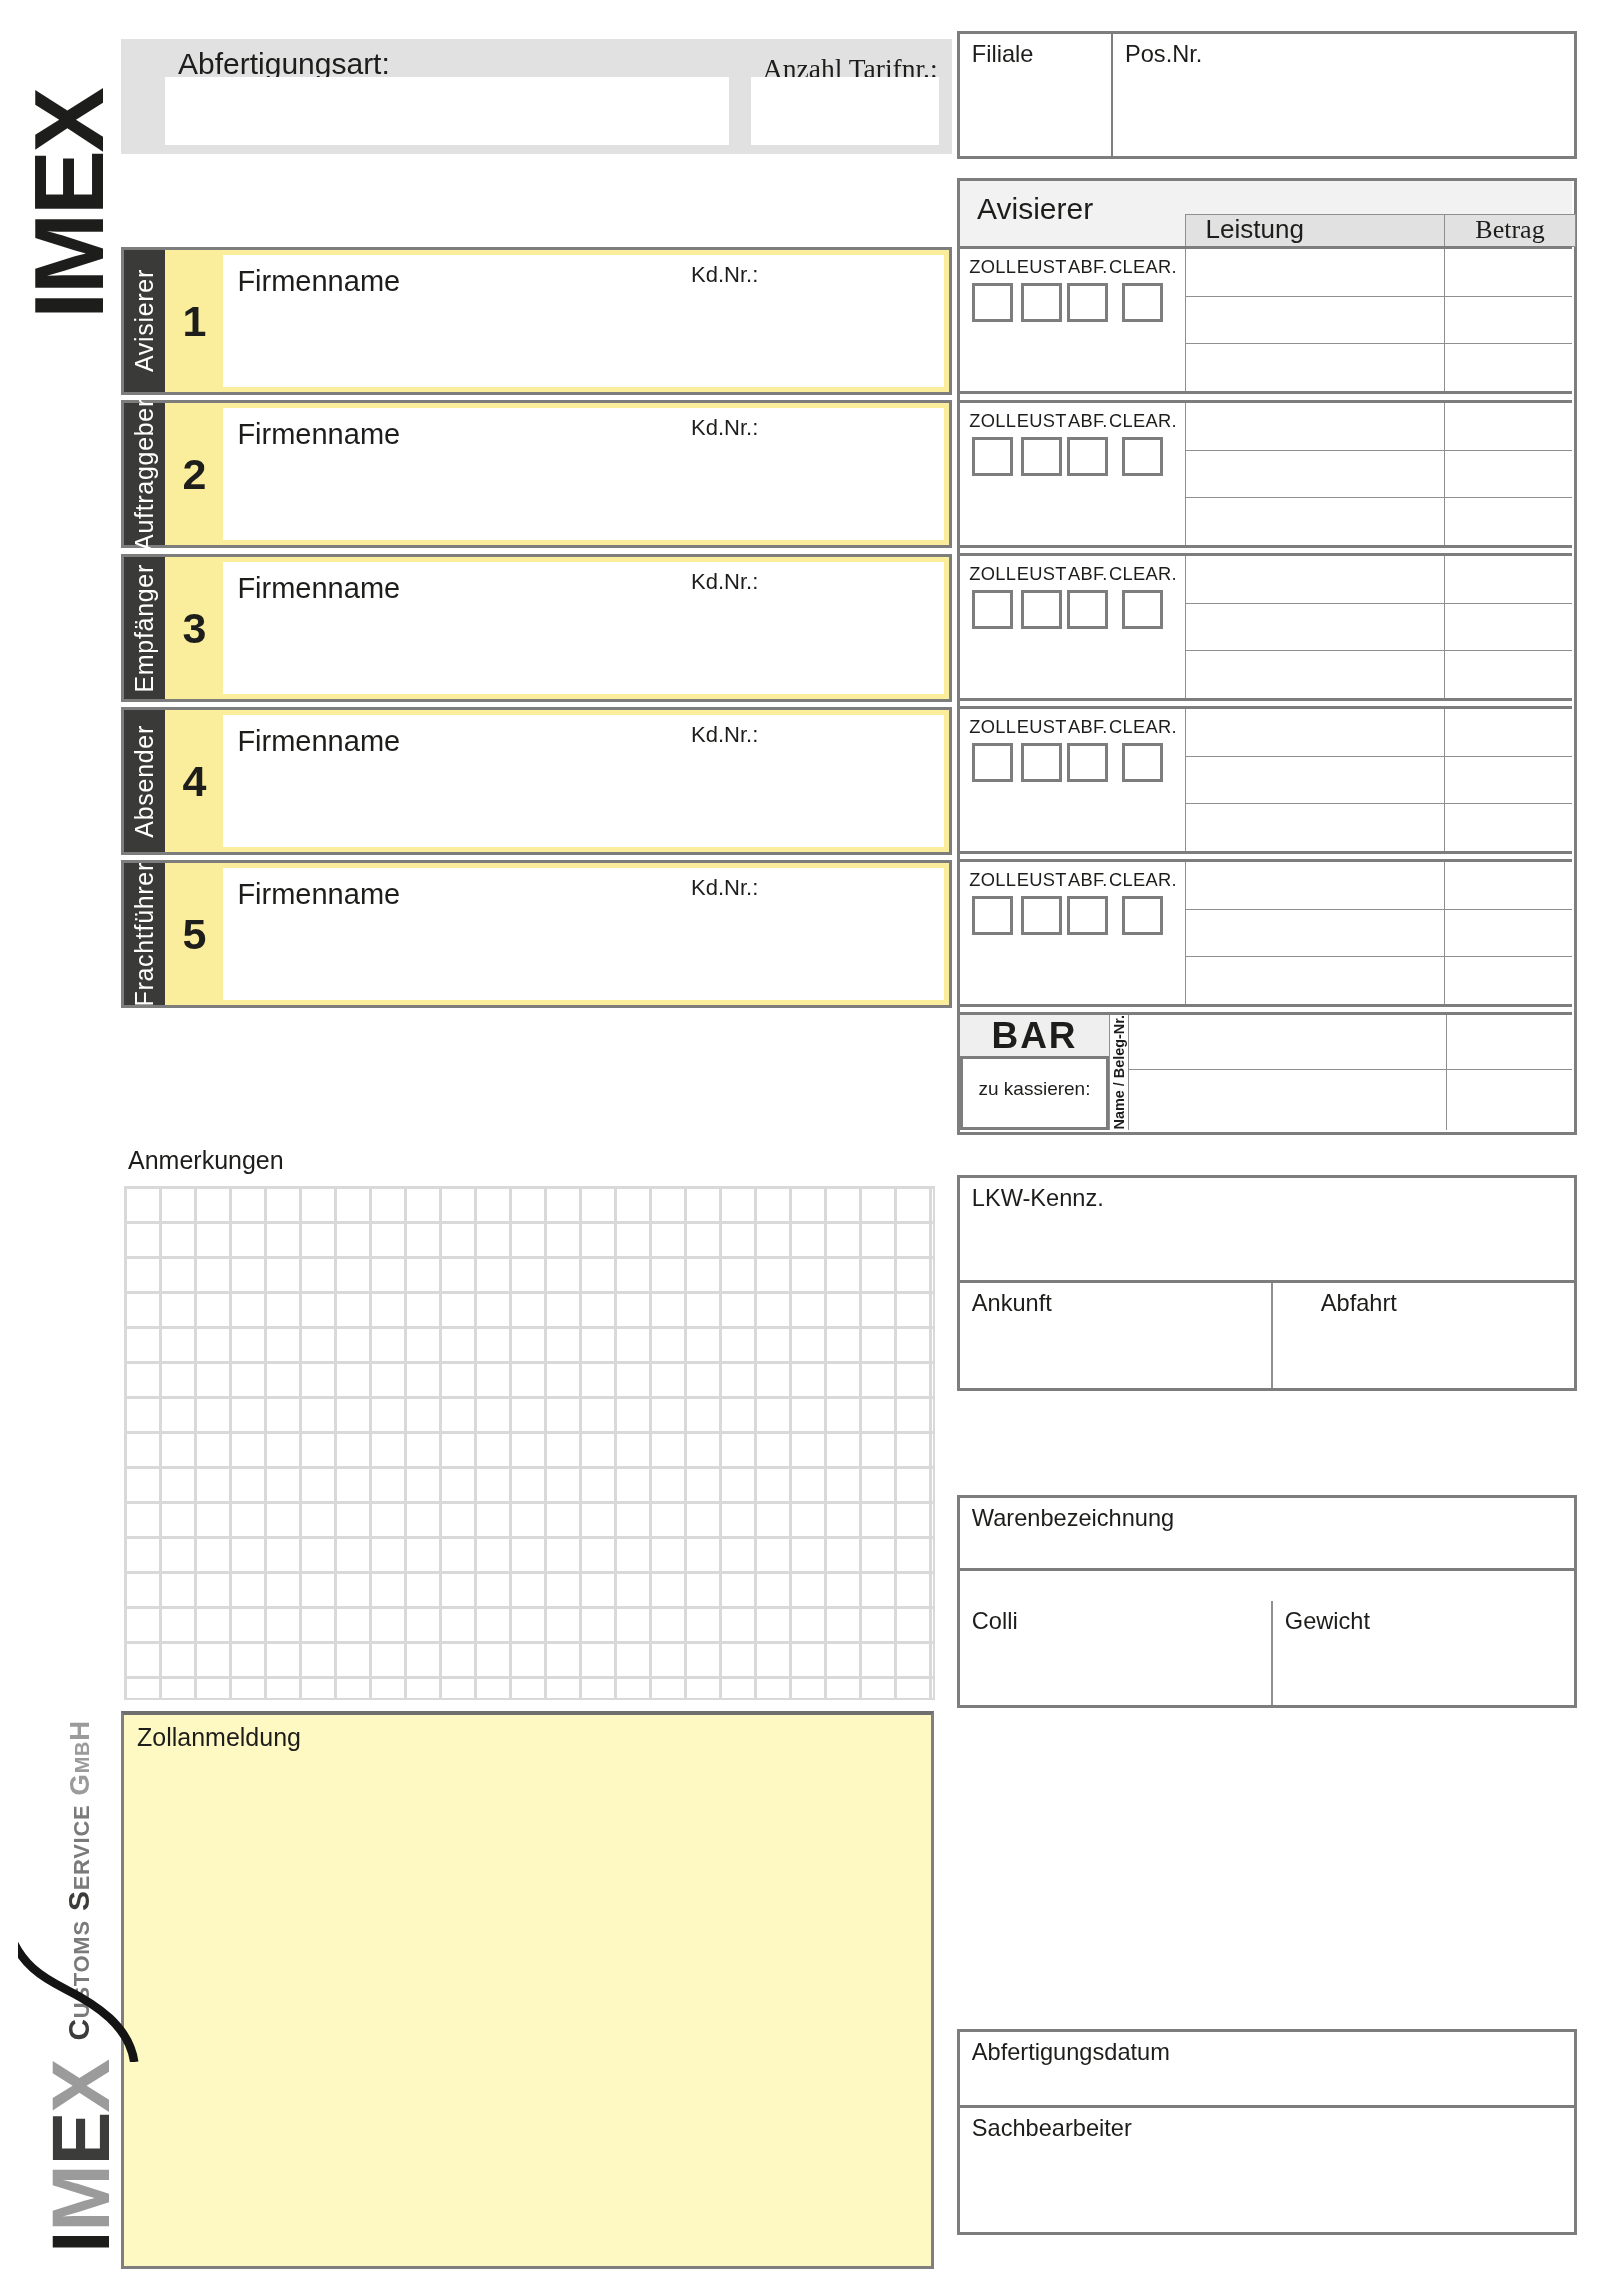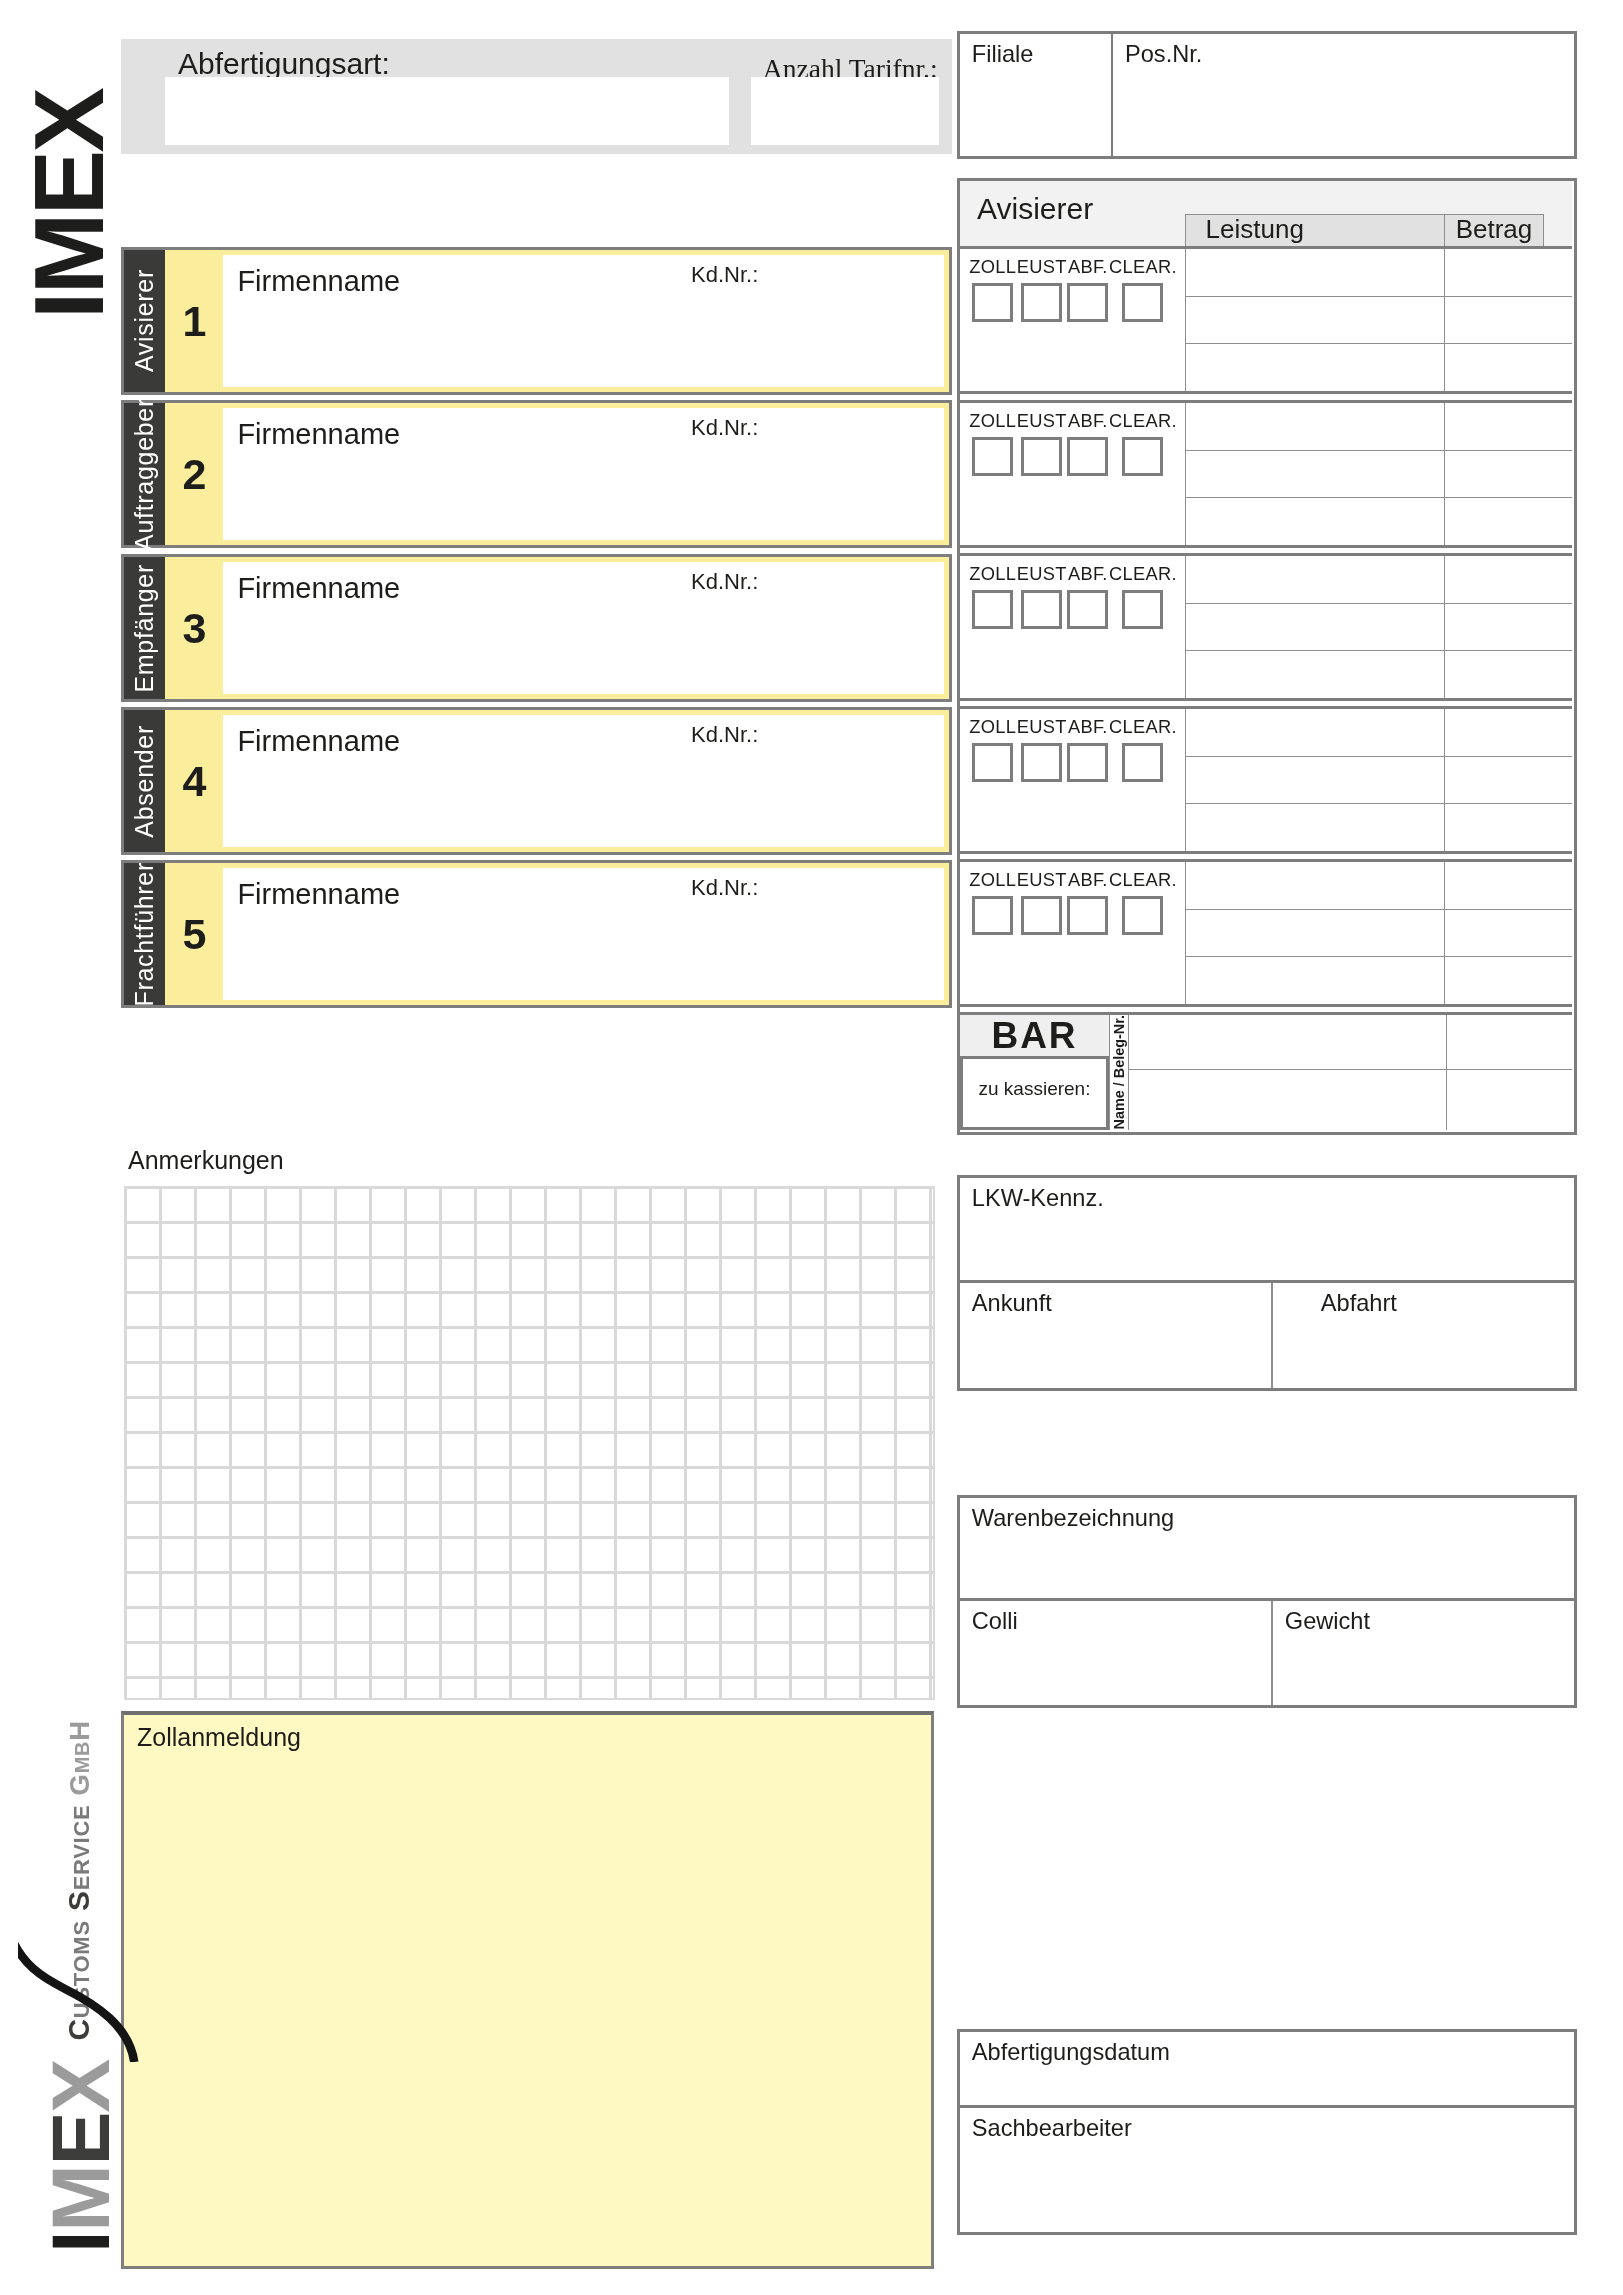--- a/index.html
+++ b/index.html
@@ -22,21 +22,21 @@
   .branch .divider{left:151px;top:0;bottom:0;width:2px;background:#7d7d7d;}
   .branch .lab1{left:11.8px;top:6.5px;font-size:23.6px;}
   .branch .lab2{left:165px;top:6.5px;font-size:23.6px;}
 
   
   .panel{left:957px;top:178px;width:620px;height:957px;border:3.9px solid #7d7d7d;box-sizing:border-box;background:#fff;}
   .panel-hdr{left:0;top:0;width:612px;height:65px;background:#f2f2f2;}
   .panel-title{left:17px;top:10.5px;font-size:30px;}
   .colhead{top:33px;height:33px;background:#e1e1e1;border:1.3px solid #8f8f8f;box-sizing:border-box;font-size:26px;line-height:29.4px;}
   .colhead.leistung{left:225px;width:260px;padding-left:19.6px;}
-  .colhead.betrag{left:484px;width:100px;text-align:center;}
+  .colhead.betrag{left:484px;width:132px;text-align:center;font-family:Liberation Serif, serif;}
   .ab-block{left:0;width:612px;height:148px;border-top:3.3px solid #7d7d7d;border-bottom:3.3px solid #7d7d7d;box-sizing:border-box;background:#fff;}
   .vl{top:0;bottom:0;width:1.3px;background:#8f8f8f;}
   .hl{left:226px;right:0;height:1.3px;background:#8f8f8f;}
   .cb-area{left:0;top:0;width:226px;height:100%;display:flex;justify-content:space-between;
            padding:6.5px 9.2px 0 9.2px;box-sizing:border-box;}
   .cb-col{display:flex;flex-direction:column;align-items:center;gap:5.9px;}
   .cb-label{font-size:18.3px;letter-spacing:0.3px;}
   .cb{width:35px;height:33px;border:3.9px solid #7d7d7d;background:#fff;box-sizing:content-box;}
   .zone{top:0;height:100%;}
   
@@ -343,21 +343,21 @@
     <div class="abs vthin" style="left:311px;top:105px;"></div>
     <div class="abs" style="left:0;top:105px;width:311px;bottom:0;">
       <div class="abs toplab">Ankunft</div>
     </div>
     <div class="abs" style="left:313px;top:105px;right:0;bottom:0;margin-left:36px;">
       <div class="abs toplab">Abfahrt</div>
     </div>
   </div>
 
   <div class="abs gbox" style="top:1495px;height:213px;">
-    <div class="abs split-top" style="height:103px;">
+    <div class="abs split-top" style="height:73px;">
       <div class="abs toplab">Warenbezeichnung</div>
     </div>
     <div class="abs vthin" style="left:311px;top:103px;"></div>
     <div class="abs" style="left:0;top:103px;width:311px;bottom:0;">
       <div class="abs toplab">Colli</div>
     </div>
     <div class="abs" style="left:313px;top:103px;right:0;bottom:0;">
       <div class="abs toplab">Gewicht</div>
     </div>
   </div>

